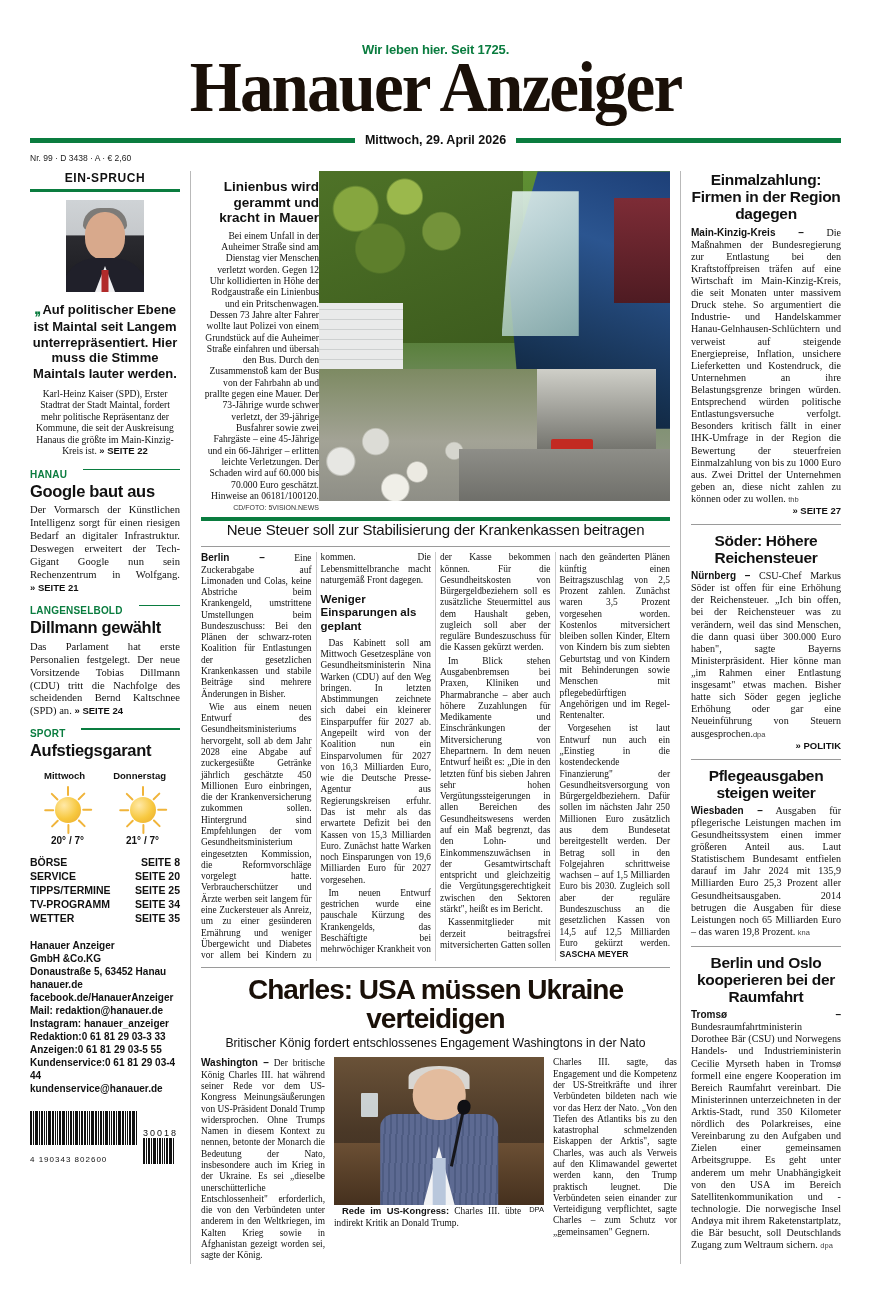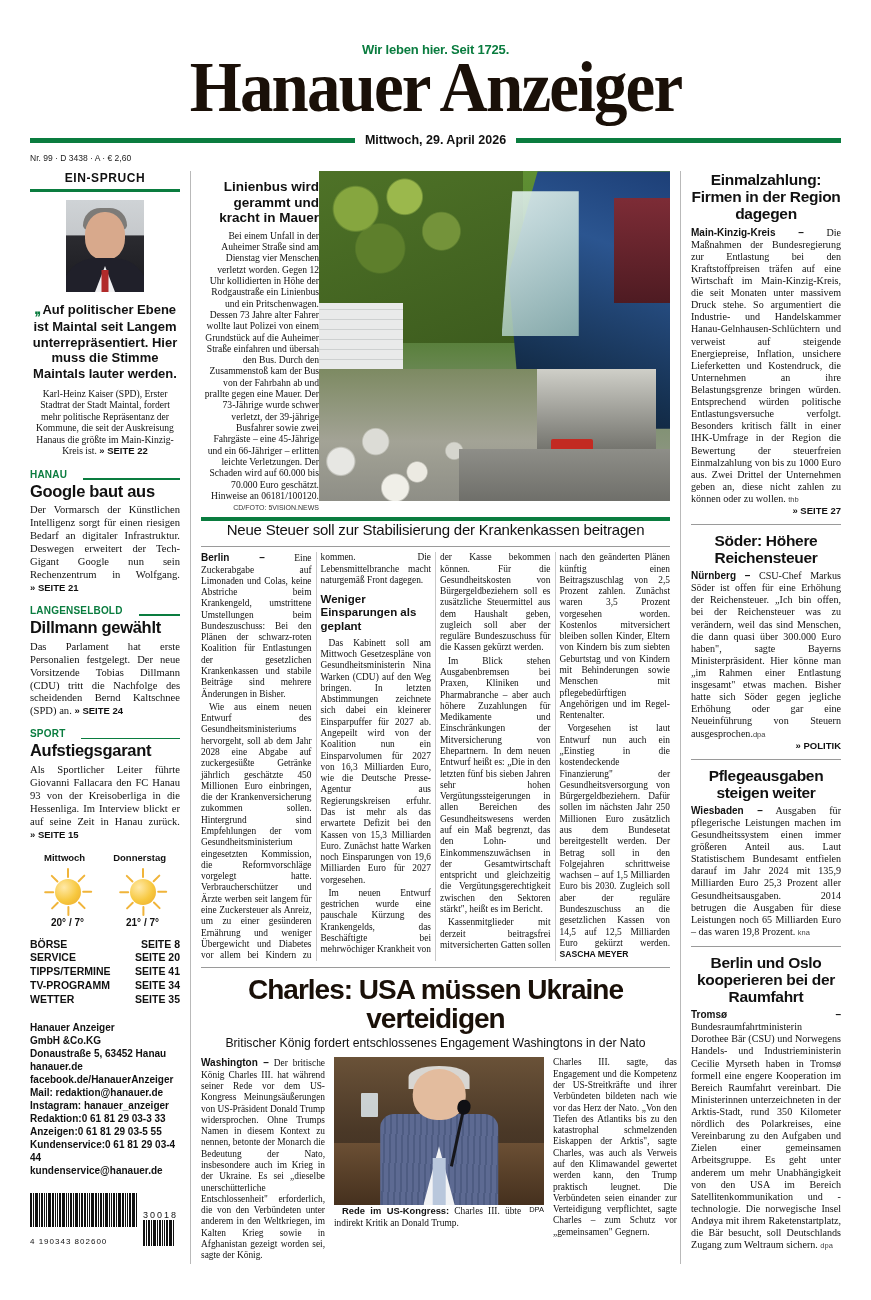--- a/index.html
+++ b/index.html
@@ -49,21 +49,21 @@
   .col-left { width: 160px; flex:0 0 160px; padding-right:10px; }
   .col-mid  { width: 490px; flex:0 0 490px; padding: 0 10px; }
   .col-right{ width: 161px; flex:0 0 161px; padding-left:10px; }
 
   .vline { border-left:1px solid #b9b9b9; }
 
   
   .kicker {
     font-family:"Liberation Sans", sans-serif;
     font-weight:bold; font-size:10px; color:#0a7c3f;
-    letter-spacing:0.2px; display:flex; align-items:flex-end; gap:16px;
+    letter-spacing:0.2px; display:flex; align-items:flex-start; gap:16px;
   }
   .kicker .dash { flex:1; height:1.5px; background:#0a7c3f; }
 
   h2.sec-title {
     font-family:"Liberation Sans", sans-serif;
     font-weight:bold; font-size:16.5px; margin:3px 0 4px; line-height:1.08;
     letter-spacing:-0.3px;
   }
   p.body {
     font-size: 10.6px; line-height: 1.22; margin:0 0 4px;
@@ -310,21 +310,20 @@
         <h2 class="sec-title">Dillmann gewählt</h2>
         <p class="body"><span>Das Parlament hat erste Personalien festgelegt. Der neue Vorsitzende Tobias Dillmann (CDU) tritt die Nachfolge des scheidenden Bernd Kaltschnee (SPD) an.</span> <span class="ref">» SEITE 24</span></p>
       </div>
 
       <div style="margin-top:10px">
         <div class="kicker">
             <span>SPORT</span>
             <span class="dash"></span>
           </div>
         <h2 class="sec-title">Aufstiegsgarant</h2>
-        <p class="body"><span>Als Sportlicher Leiter führte Giovanni Fallacara den FC Hanau 93 von der Kreisoberliga in die Hessenliga. Im Interview blickt er auf seine Zeit in Hanau zurück.</span> <span class="ref">» SEITE 15</span></p>
       </div>
 
       <div class="weather">
         <div class="wx-days">
           <span>Mittwoch</span>
           <span>Donnerstag</span>
         </div>
         <div class="wx-icons">
           <div class="sun">
             <div class="disc"></div>
@@ -359,21 +358,21 @@
         <div class="row">
             <span>BÖRSE</span>
             <span>SEITE 8</span>
           </div>
         <div class="row">
             <span>SERVICE</span>
             <span>SEITE 20</span>
           </div>
         <div class="row">
             <span>TIPPS/TERMINE</span>
-            <span>SEITE 41</span>
+            <span>SEITE 25</span>
           </div>
         <div class="row">
             <span>TV-PROGRAMM</span>
             <span>SEITE 34</span>
           </div>
         <div class="row">
             <span>WETTER</span>
             <span>SEITE 35</span>
           </div>
       </div>

